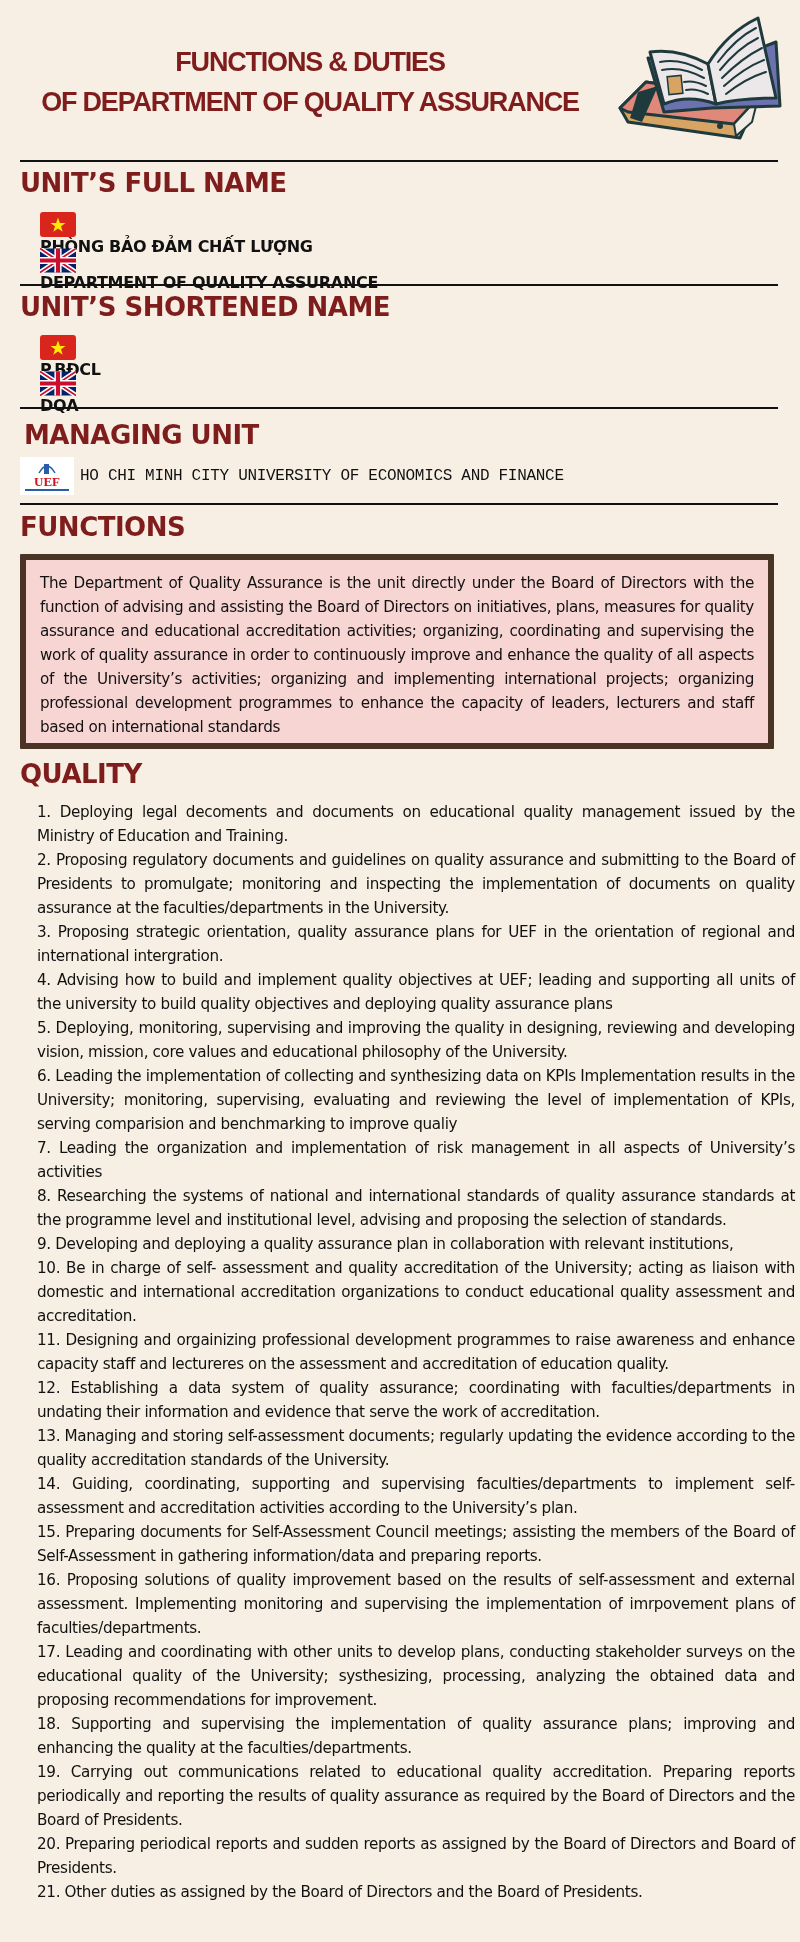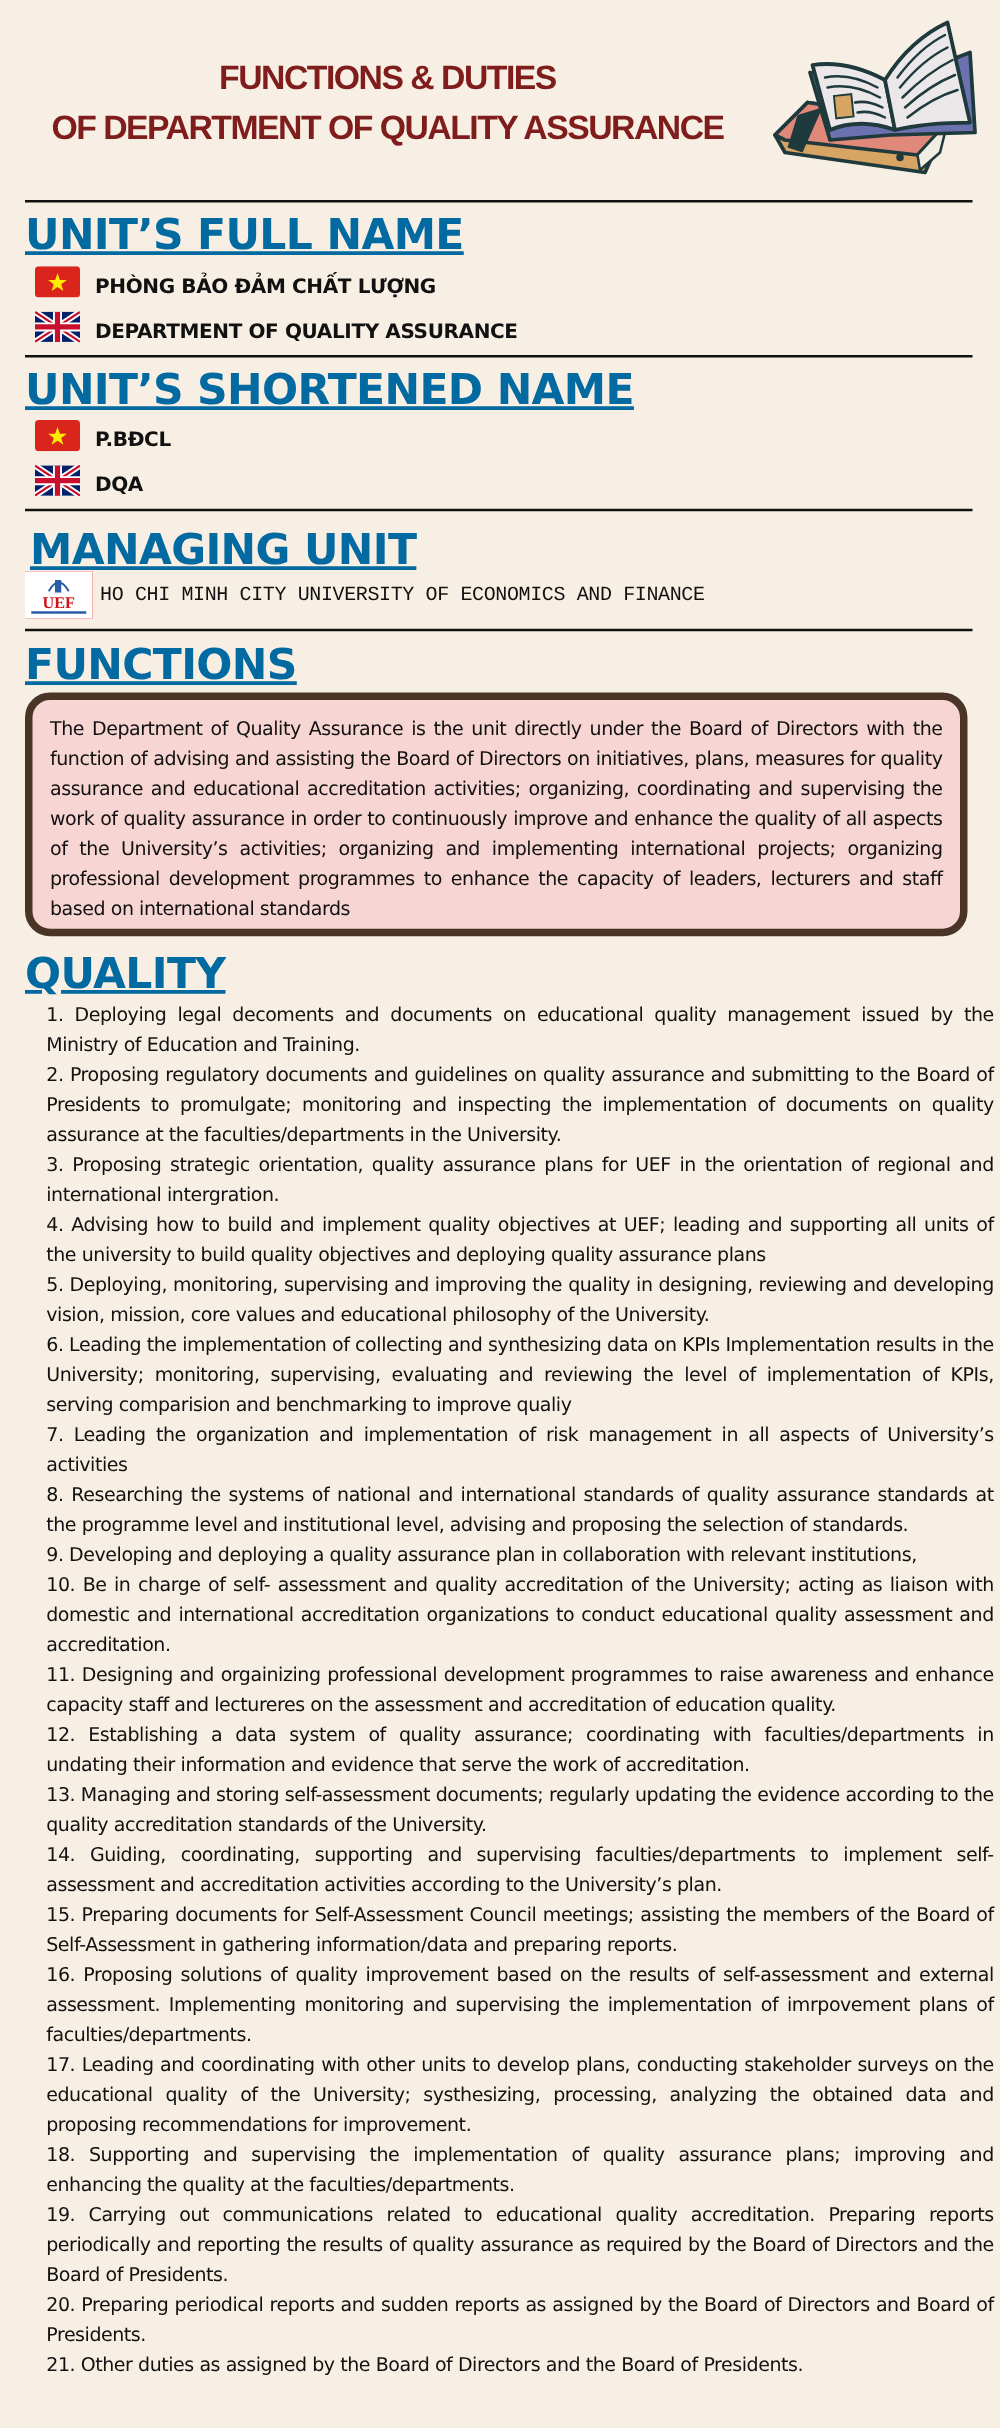--- a/index.html
+++ b/index.html
@@ -41,31 +41,31 @@
     left: 20px;
     width: 758px;
     height: 2px;
     background: #111;
   }
   .section-heading {
     position: absolute;
     left: 20px;
     font-family: "DejaVu Sans", sans-serif;
     font-weight: 700;
-    font-size: 34px;
+    font-size: 26px;
     letter-spacing: -0.5px;
-    color: #0369a1;
-    text-decoration: underline;
+    color: #7f1d1d;
   }
   .name-row {
     position: absolute;
-    left: 28px;
+    left: 40px;
     display: flex;
-    align-items: flex-end;
+    align-items: flex-start;
     height: 26px;
+    flex-direction: column;
   }
   .flag {
     width: 36px;
     height: 25px;
     margin-right: 12px;
     flex: none;
   }
   .flag svg { display: block; width: 36px; height: 25px; }
   .name-text {
     font-family: "DejaVu Sans", sans-serif;
@@ -96,21 +96,21 @@
     color: #111;
   }
   .functions-box {
     position: absolute;
     left: 20px;
     top: 554px;
     width: 754px;
     height: 195px;
     background: #f6d5d3;
     border: 6px solid #4a3426;
-    border-radius: 20px;
+    border-radius: 1px;
     padding: 11px 14px;
   }
   .functions-box p {
     font-family: "DejaVu Sans", sans-serif;
     font-size: 15.2px;
     line-height: 24px;
     text-align: justify;
     letter-spacing: -0.35px;
     color: #111;
   }

